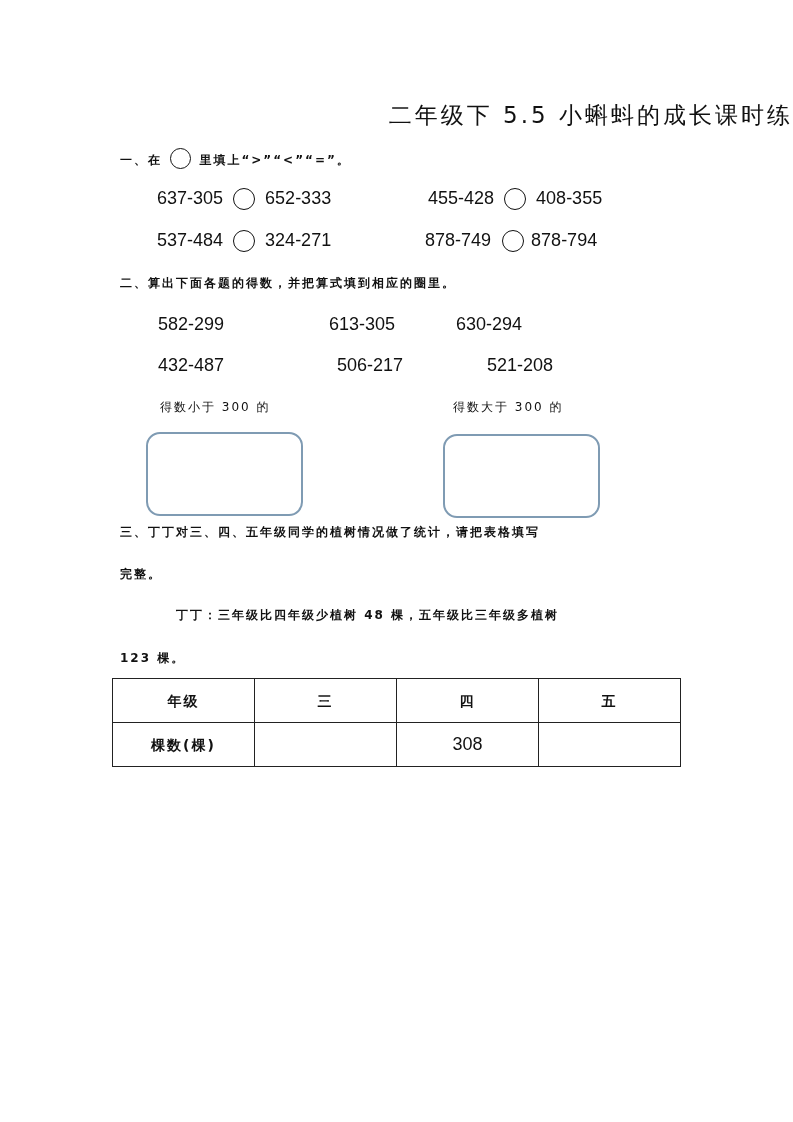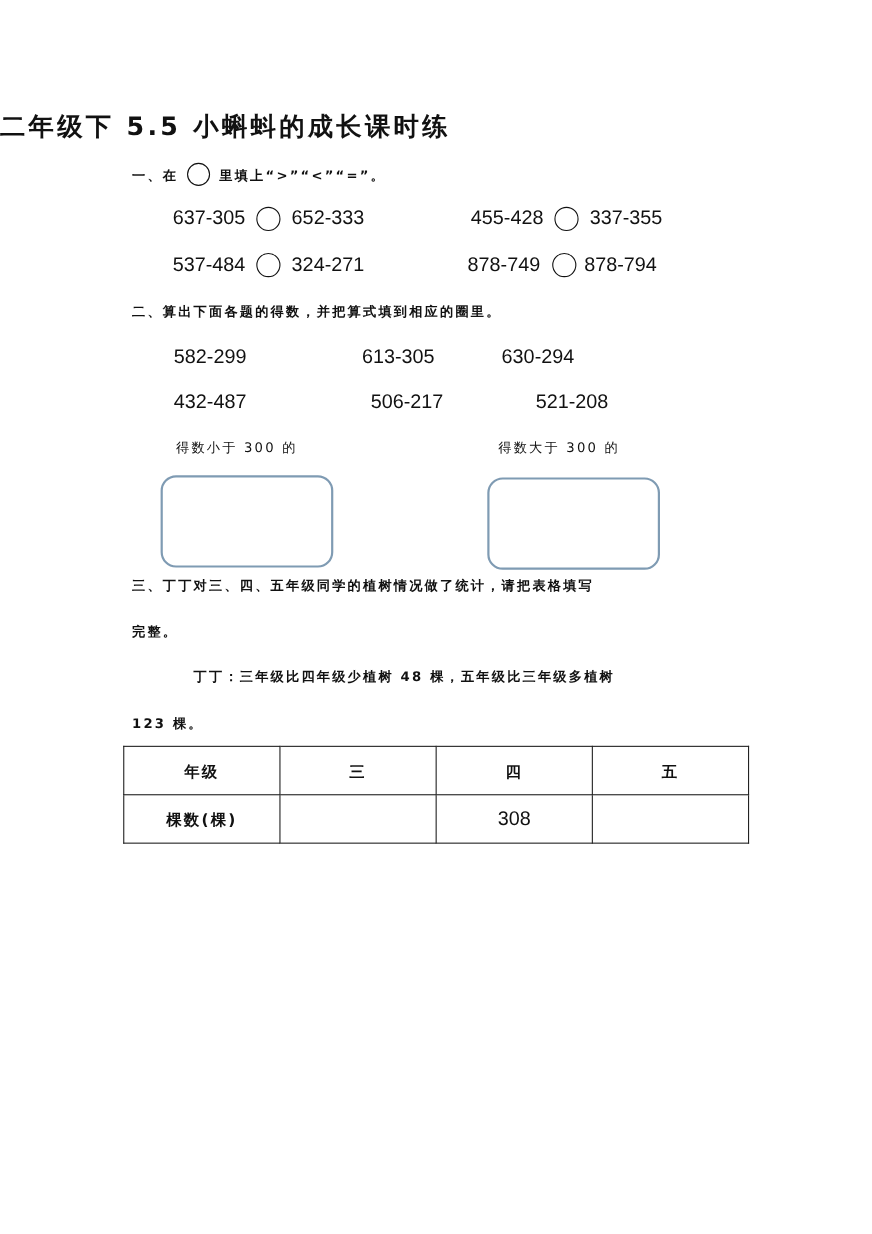--- a/index.html
+++ b/index.html
@@ -1,19 +1,19 @@
 <!DOCTYPE html>
 <html><head>
 <meta charset="utf-8">
 <style>
   html, body { margin: 0; padding: 0; background: #ffffff; }
   body { width: 793px; height: 1122px; position: relative; overflow: hidden;
          font-family: "DejaVu Sans", "Liberation Sans", sans-serif; color: #111; }
   .abs { position: absolute; white-space: nowrap; }
-  .title { left: 0; width: 793px; top: 100px; text-align: left; font-size: 23px; font-weight: bold; letter-spacing: 3px; }
+  .title { left: 0; width: 793px; top: 100px; text-align: right; font-size: 23px; font-weight: normal; letter-spacing: 3px; }
   .cn { font-size: 12px; letter-spacing: 2px; font-weight: bold; }
   .num { font-size: 18px; font-family: "Liberation Sans", "DejaVu Sans", sans-serif; }
   .circle { display: inline-block; width: 22px; height: 22px; border: 1.6px solid #111; border-radius: 50%; vertical-align: middle; box-sizing: border-box; }
   .circle-sm { display: inline-block; width: 21px; height: 21px; border: 1.6px solid #111; border-radius: 50%; vertical-align: -5px; box-sizing: border-box; margin: 0 2px; }
   .box { position: absolute; border: 2px solid #7f9bb3; border-radius: 14px; background: #fff; box-sizing: border-box; }
   table.tbl { position: absolute; left: 112px; top: 678px; width: 569px; border-collapse: collapse; }
   table.tbl td { border: 1px solid #222; height: 41px; text-align: center; width: 25%; }
   table.tbl td .cn { font-size: 14px; }
 </style>
 </head>
@@ -28,21 +28,21 @@
 </div>
 
 <div class="abs num" style="left:157px; top:188px;">
   <span>637-305</span>
   <span class="circle" style="margin:0 5px;"></span>
   <span>652-333</span>
 </div>
 <div class="abs num" style="left:428px; top:188px;">
   <span>455-428</span>
   <span class="circle" style="margin:0 5px;"></span>
-  <span>337-355</span>
+  <span>408-355</span>
 </div>
 <div class="abs num" style="left:157px; top:230px;">
   <span>537-484</span>
   <span class="circle" style="margin:0 5px;"></span>
   <span>324-271</span>
 </div>
 <div class="abs num" style="left:425px; top:230px;">
   <span>878-749</span>
   <span class="circle" style="margin:0 2px 0 6px;"></span>
   <span>878-794</span>

